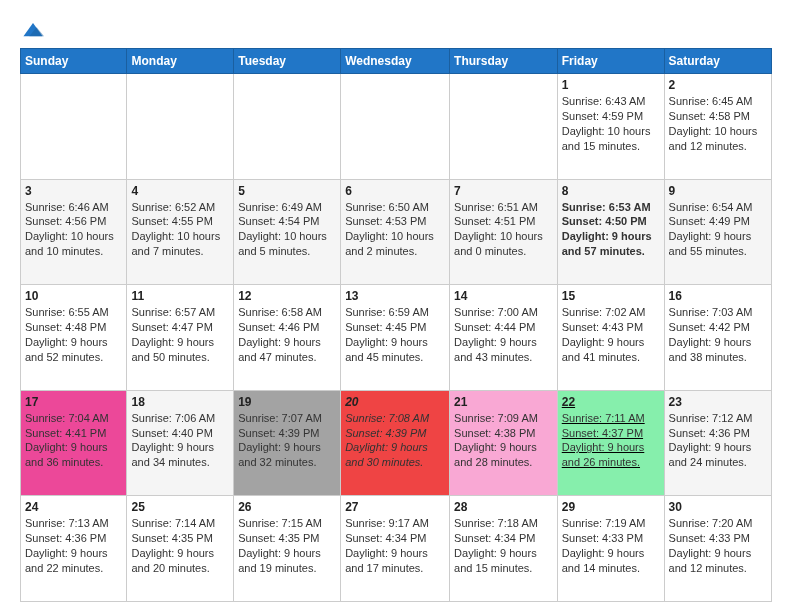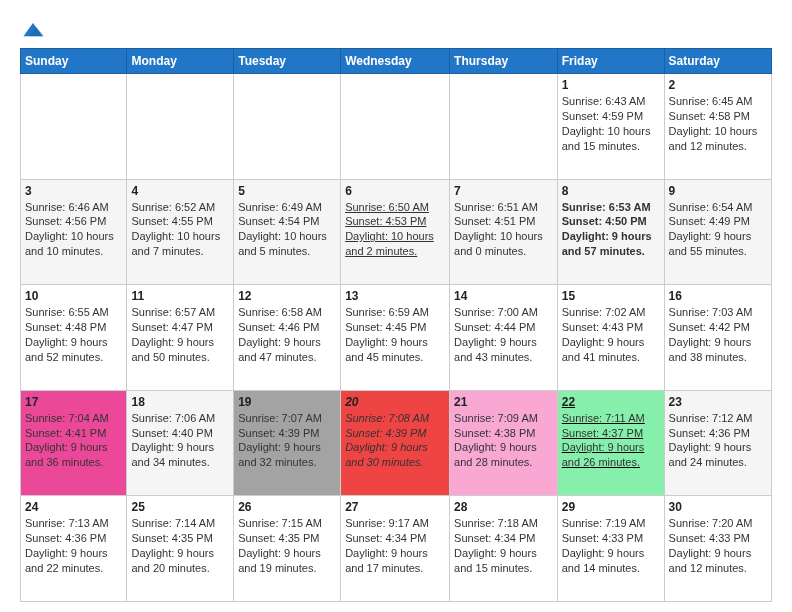--- a/index.html
+++ b/index.html
@@ -165,21 +165,21 @@
 Daylight: 10 hours and 7 minutes.</div>
           </td>
           <td style="background: rgb(245, 245, 245);">
             <div class="day-number">5</div>
             <div class="day-info" style="white-space: pre-line;">Sunrise: 6:49 AM
 Sunset: 4:54 PM
 Daylight: 10 hours and 5 minutes.</div>
           </td>
           <td style="background: rgb(245, 245, 245);">
             <div class="day-number">6</div>
-            <div class="day-info" style="white-space: pre-line; text-decoration: underline;">Sunrise: 6:50 AM
+            <div class="day-info" style="white-space: pre-line;">Sunrise: 6:50 AM
 Sunset: 4:53 PM
 Daylight: 10 hours and 2 minutes.</div>
           </td>
           <td style="background: rgb(245, 245, 245);">
             <div class="day-number">7</div>
             <div class="day-info" style="white-space: pre-line;">Sunrise: 6:51 AM
 Sunset: 4:51 PM
 Daylight: 10 hours and 0 minutes.</div>
           </td>
           <td style="background: rgb(245, 245, 245);">

